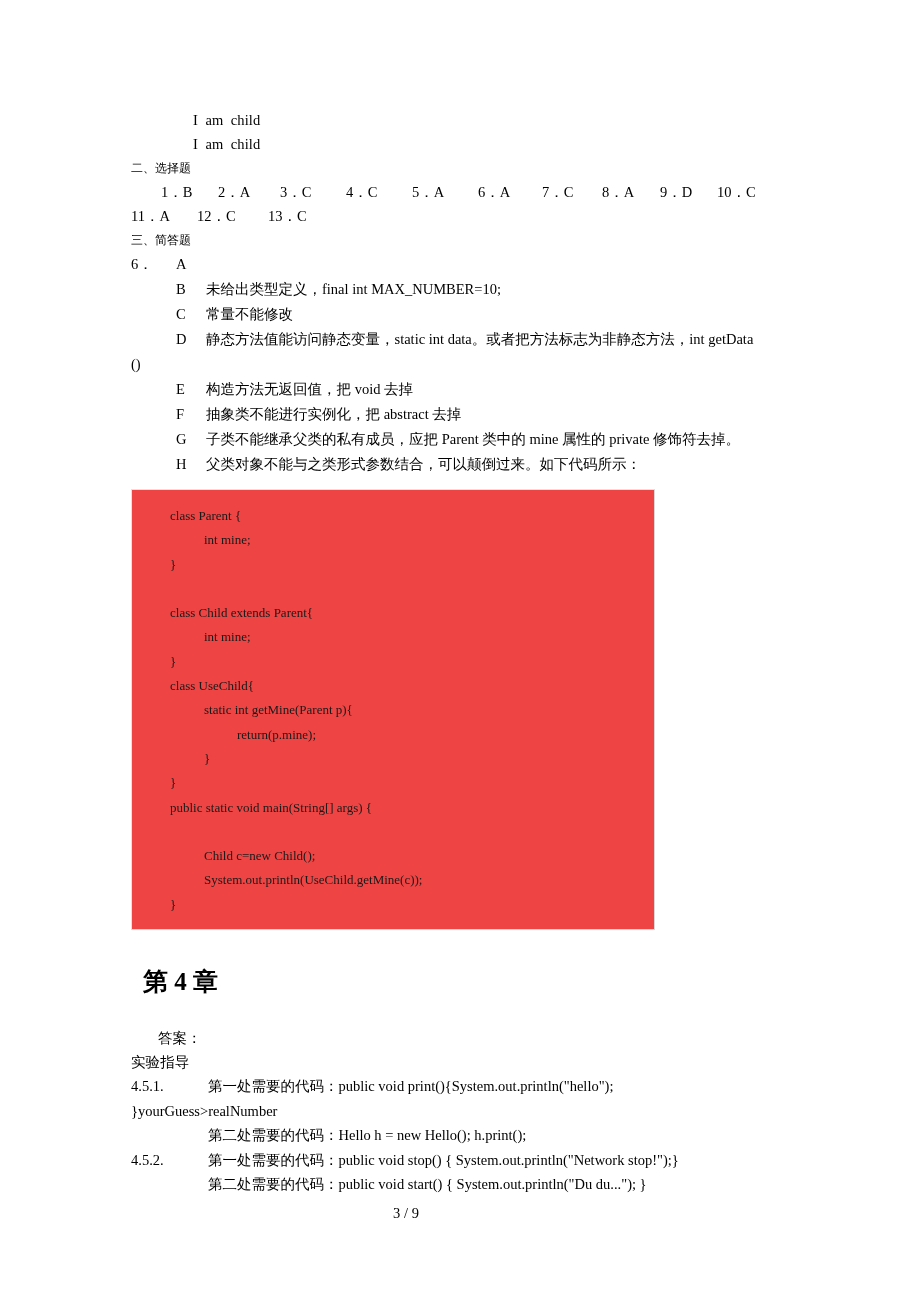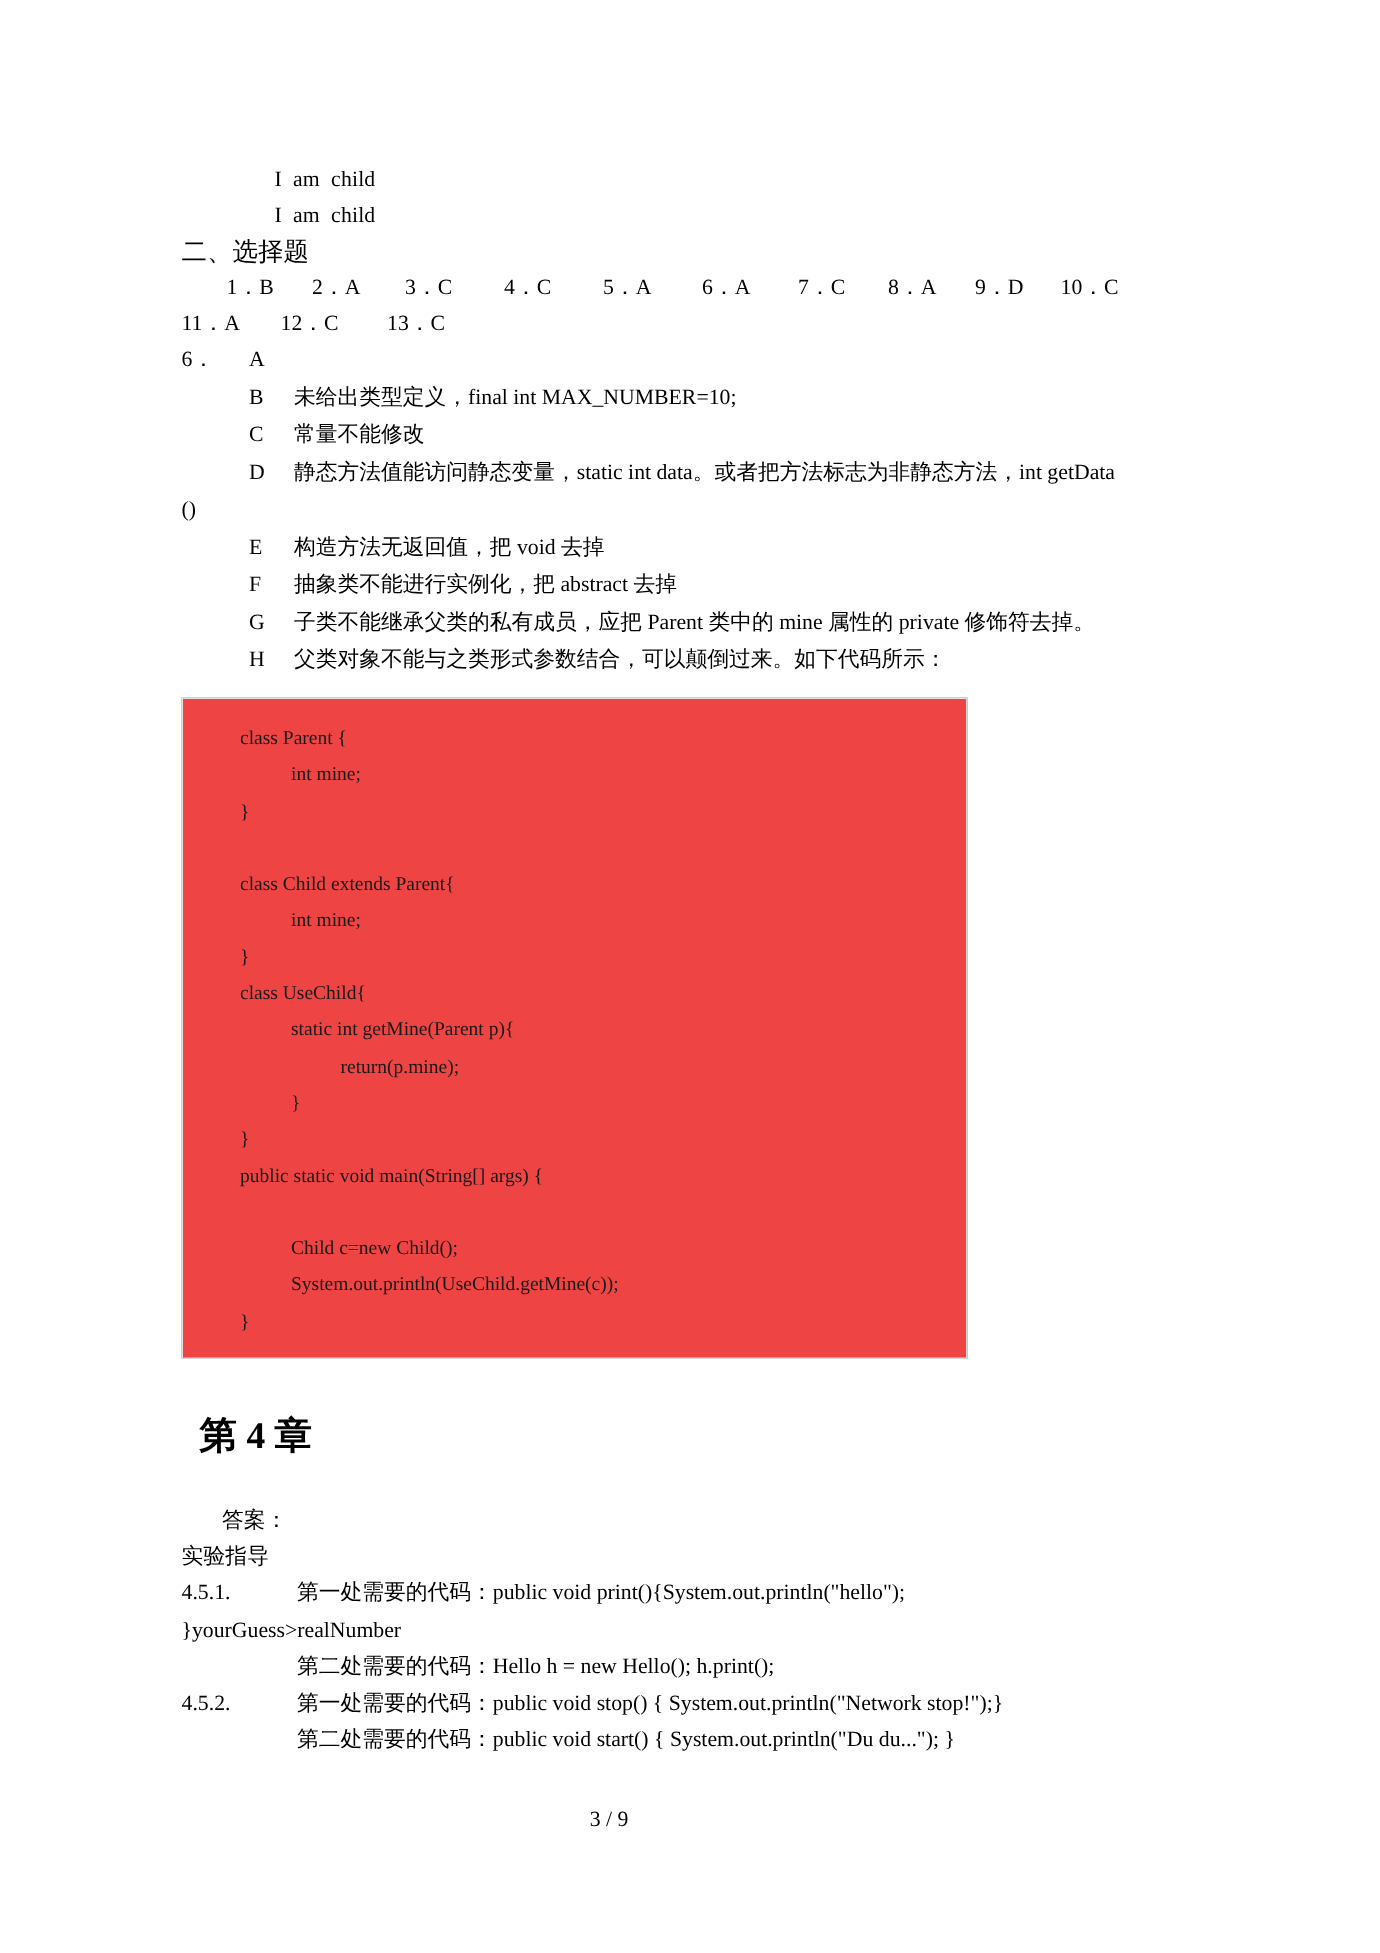--- a/index.html
+++ b/index.html
@@ -14,36 +14,36 @@
   }
   .page {
     position: relative;
     width: 920px;
     height: 1302px;
     background: #ffffff;
     overflow: hidden;
   }
   .content {
     position: absolute;
-    left: 121px;
+    left: 131px;
     top: 108px;
     width: 660px;
   }
 
   
   .line {
     font-size: 14.5px;
     line-height: 24px;
     white-space: pre-wrap;
     letter-spacing: 0.1px;
   }
   .indent-1 { padding-left: 62px; }
 
   .sec-head {
-    font-size: 17px;
+    font-size: 12px;
     line-height: 24px;
   }
 
   
   .choices {
     font-size: 14.5px;
     line-height: 24px;
   }
   .choices .row1 { padding-left: 30px; }
   .choices .row2 { padding-left: 0px; }
@@ -153,20 +153,21 @@
 
     <div class="choices">
       <div class="row1">
         <span class="cell" style="width:57px">1．B</span><span class="cell" style="width:62px">2．A</span><span class="cell" style="width:66px">3．C</span><span class="cell" style="width:66px">4．C</span><span class="cell" style="width:66px">5．A</span><span class="cell" style="width:64px">6．A</span><span class="cell" style="width:60px">7．C</span><span class="cell" style="width:58px">8．A</span><span class="cell" style="width:57px">9．D</span><span class="cell">10．C</span>
       </div>
       <div class="row2">
         <span class="cell" style="width:66px">11．A</span><span class="cell" style="width:71px">12．C</span><span class="cell">13．C</span>
       </div>
     </div>
 
+    <div class="sec-head">三、简答题</div>
 
     <div class="qnum-row">
       <span class="qnum">6．</span>
       <span class="qletter">A</span>
     </div>
     <div class="qnum-row">
       <span class="qnum"></span>
       <span class="qletter">B</span>
       <span class="qtext">未给出类型定义，final  int  MAX_NUMBER=10;</span>
     </div>

